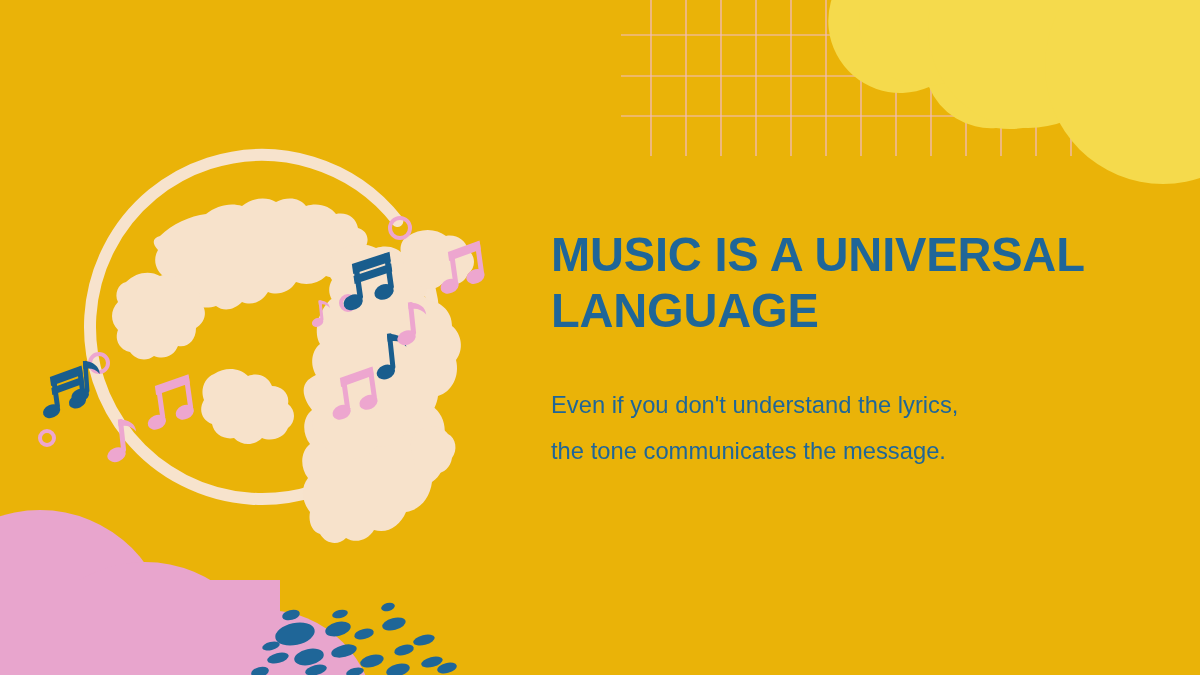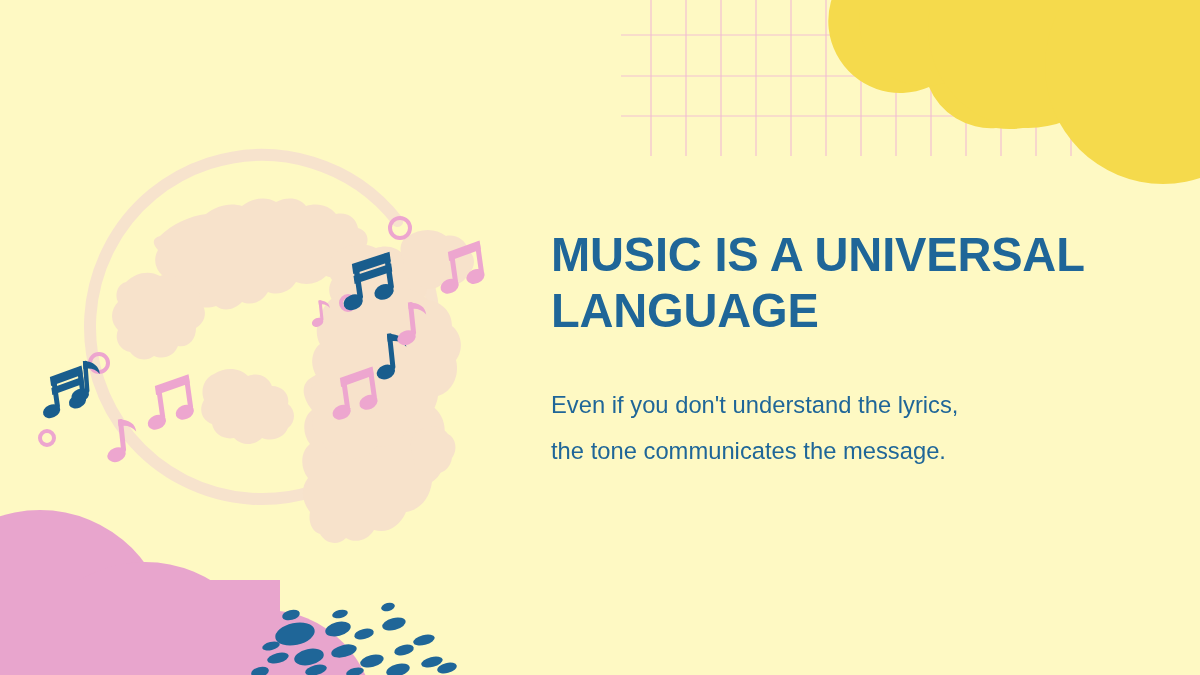--- a/index.html
+++ b/index.html
@@ -5,21 +5,21 @@
   html, body {
     margin: 0;
     padding: 0;
     background: #fdf6e6;
   }
   #slide {
     position: relative;
     width: 1200px;
     height: 675px;
     overflow: hidden;
-    background: #fef9c3;
+    background: #eab308;
     font-family: "Liberation Sans", sans-serif;
   }
 
   
   .layer {
     position: absolute;
     top: 0; left: 0;
     width: 1200px;
     height: 675px;
     pointer-events: none;

